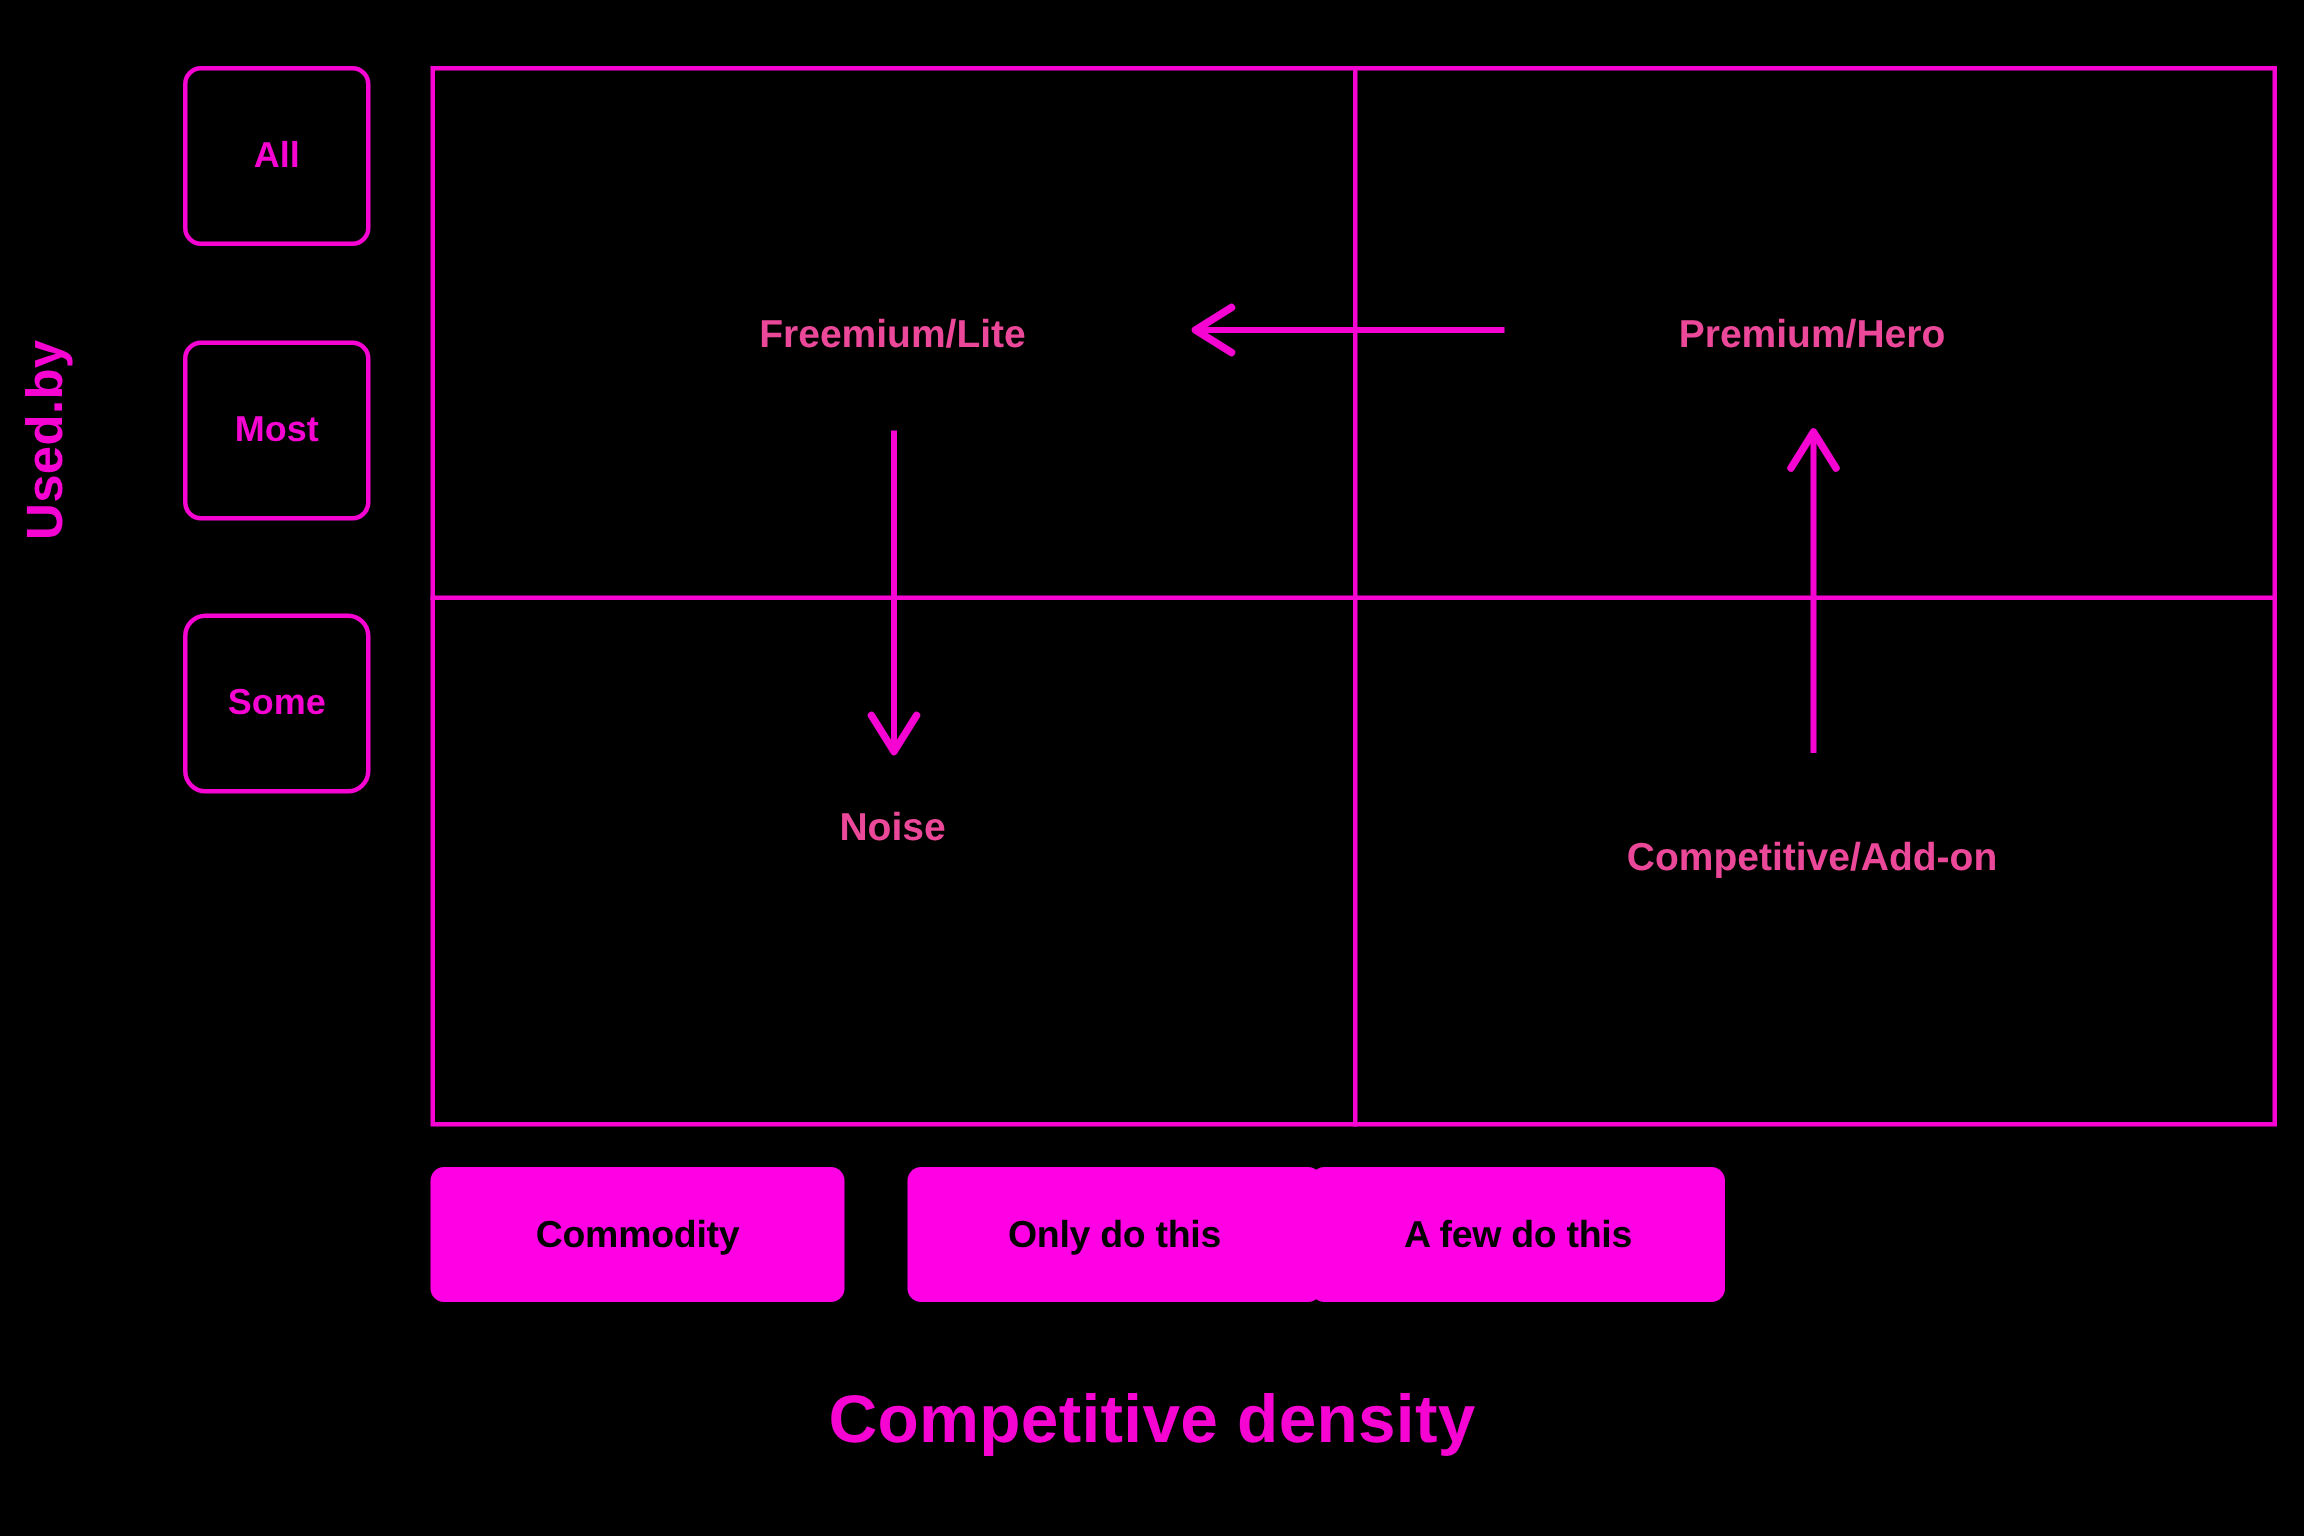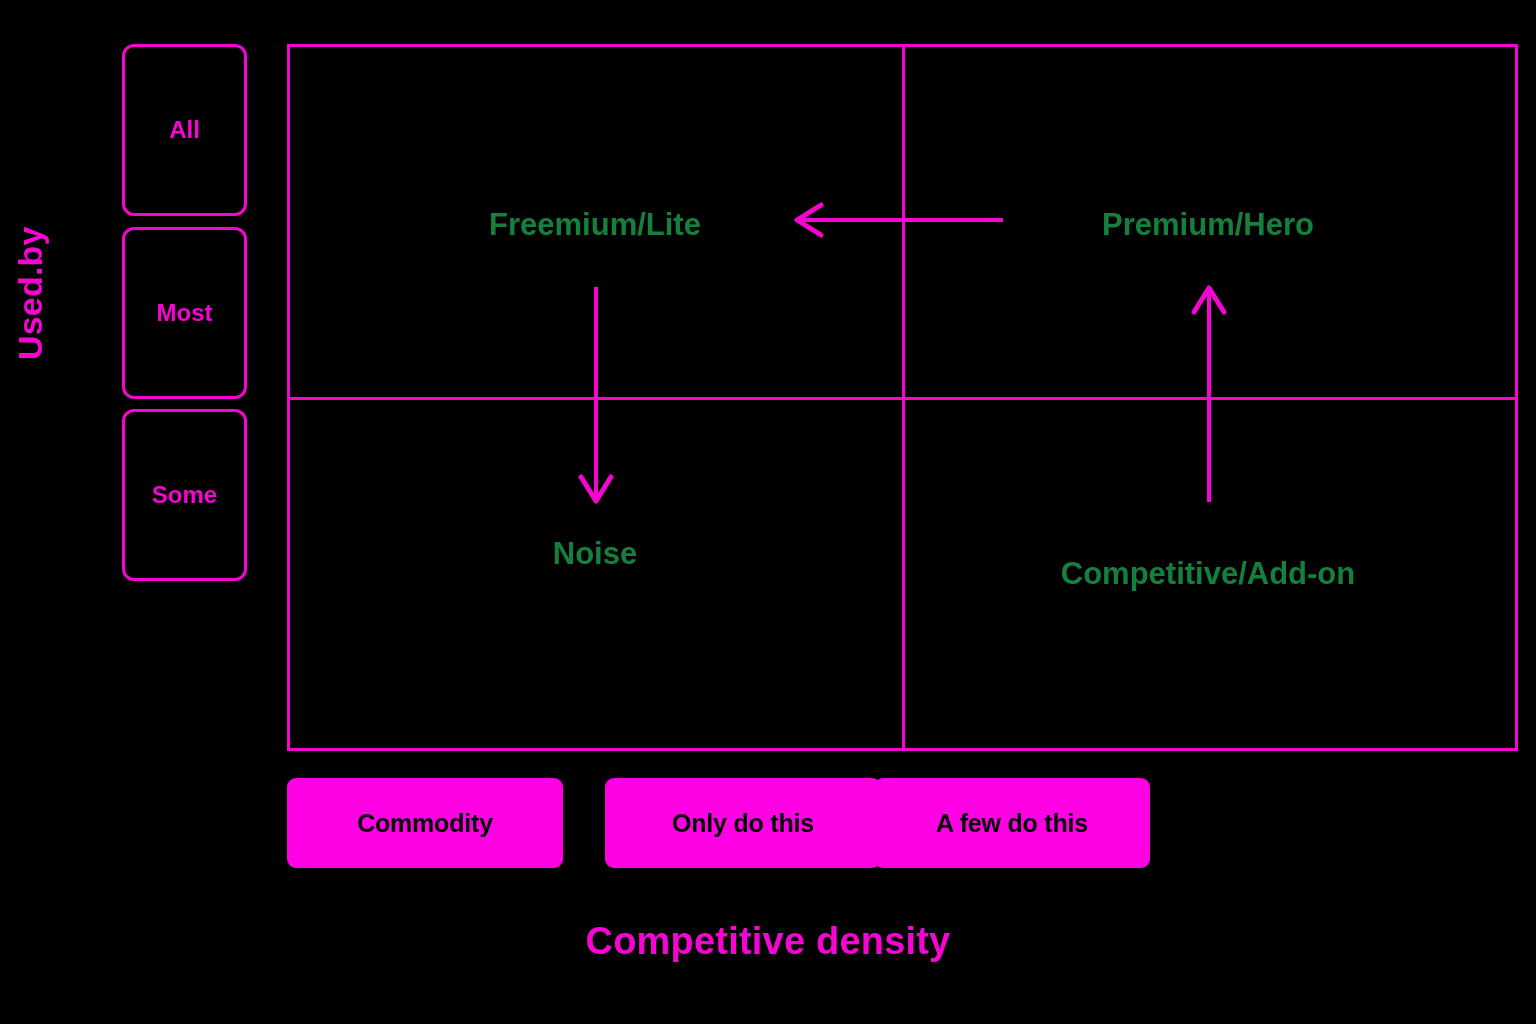--- a/index.html
+++ b/index.html
@@ -37,35 +37,35 @@
     font-weight: 700;
     letter-spacing: 0.2px;
     white-space: nowrap;
   }
 
   
   .ycat {
     position: absolute;
     left: 122px;
     width: 125px;
-    height: 172px;
+    height: 120px;
     box-sizing: border-box;
     border: 3px solid #f504d2;
     border-radius: 12px;
     display: flex;
     align-items: center;
     justify-content: center;
     color: #f504d2;
     font-size: 24px;
     font-weight: 600;
     background: #000000;
   }
   .ycat-0 { top: 44px; }
   .ycat-1 { top: 227px; }
-  .ycat-2 { top: 409px; }
+  .ycat-2 { top: 409px; border-radius: 15px; }
   .ycat-3 { top: 591px; }
 
   
   .matrix-frame {
     position: absolute;
     left: 287px;
     top: 44px;
     width: 1231px;
     height: 707px;
     box-sizing: border-box;
@@ -85,22 +85,22 @@
     left: 287px;
     top: 397px;
     width: 1231px;
     height: 3px;
     background: #f504d2;
   }
 
   
   .quad-label {
     position: absolute;
-    color: #15803d;
-    font-size: 31px;
+    color: #ec4899;
+    font-size: 26px;
     font-weight: 600;
     white-space: nowrap;
     transform: translateX(-50%);
     text-align: center;
   }
   .quad-tl { left: 595px; top: 207px; }
   .quad-tr { left: 1208px; top: 207px; }
   .quad-bl { left: 595px; top: 536px; }
   .quad-br { left: 1208px; top: 556px; }
 
@@ -137,21 +137,21 @@
   .xcat-3 { left: 1242px; }
 
   
   .x-axis-title {
     position: absolute;
     left: 0px;
     top: 920px;
     width: 1536px;
     text-align: center;
     color: #f504d2;
-    font-size: 38px;
+    font-size: 45px;
     font-weight: 700;
     letter-spacing: 0.2px;
   }
 </style>
 </head>
 <body>
 
 <div id="stage">
 
   <div class="y-axis-title">Used.by</div>

